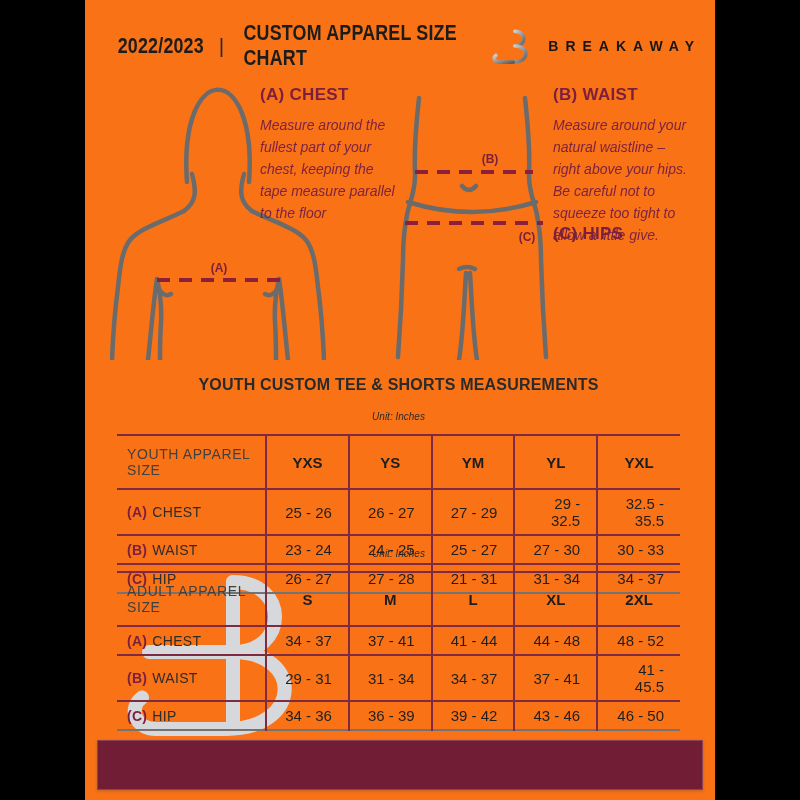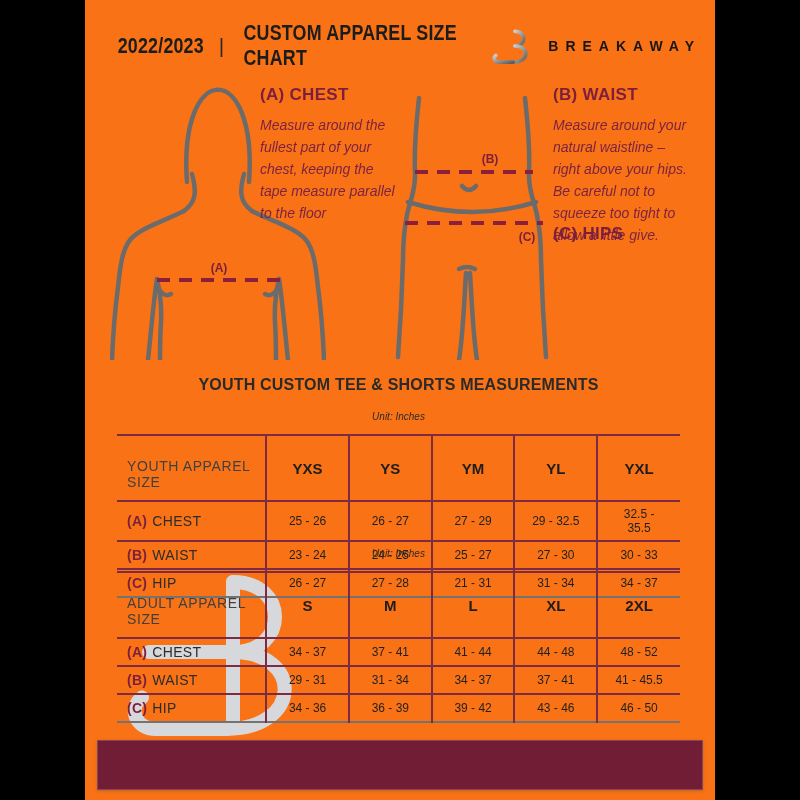--- a/index.html
+++ b/index.html
@@ -53,26 +53,26 @@
   .sec-title { font-size:16px; font-weight:700; color:#2a2a2a; text-align:center;
                letter-spacing:0.2px; margin:12px; line-height:20px; }
   .sec-unit  { font-size:10px; font-style:italic; color:#2a2a2a; text-align:center;
                margin:1px 0 0 0; line-height:20px; }
   .size-table { width:100%; border-collapse:collapse; table-layout:fixed; margin-top:7px; }
   .size-table col.label-col { width:26.5%; }
   .size-table tr { border-top:2px solid #7d2a42; }
   .size-table tr:last-child { border-bottom:2px solid #737373; }
   .size-table th + th, .size-table td + td { border-left:2px solid #7d2a42; }
   .size-table th.head-label { font-size:14px; font-weight:400; color:#404040;
-      letter-spacing:0.6px; text-align:left; padding:22px 4px 10px 10px; }
+      letter-spacing:0.6px; text-align:left; padding:10px 4px 10px 10px; }
   .size-table th.size-head { font-size:15px; font-weight:700; color:#1d1d1d; padding:10px 2px; }
   .size-table td.row-label { text-align:left; padding:5px 4px 5px 10px;
       font-size:14px; color:#2c2c2c; letter-spacing:0.3px; }
   .size-table td.row-label .key { color:#7b1f3c; font-weight:700; margin-right:5px; }
-  .size-table td.val { text-align:center; font-size:12px; color:#1f1f1f; padding:5px 16px; }
+  .size-table td.val { text-align:right; font-size:15px; color:#1f1f1f; padding:5px 16px; }
 
   
   .watermark { position:absolute; left:15px; top:552px; z-index:0; opacity:1; }
   .footer-bar {
     position:absolute; left:12px; top:740px; width:604px; height:48px;
     background:#721d36; border:1px solid #8d4155;
     box-shadow:0 1px 3px rgba(70,70,80,0.35); z-index:2;
   }
 </style>
 </head>

